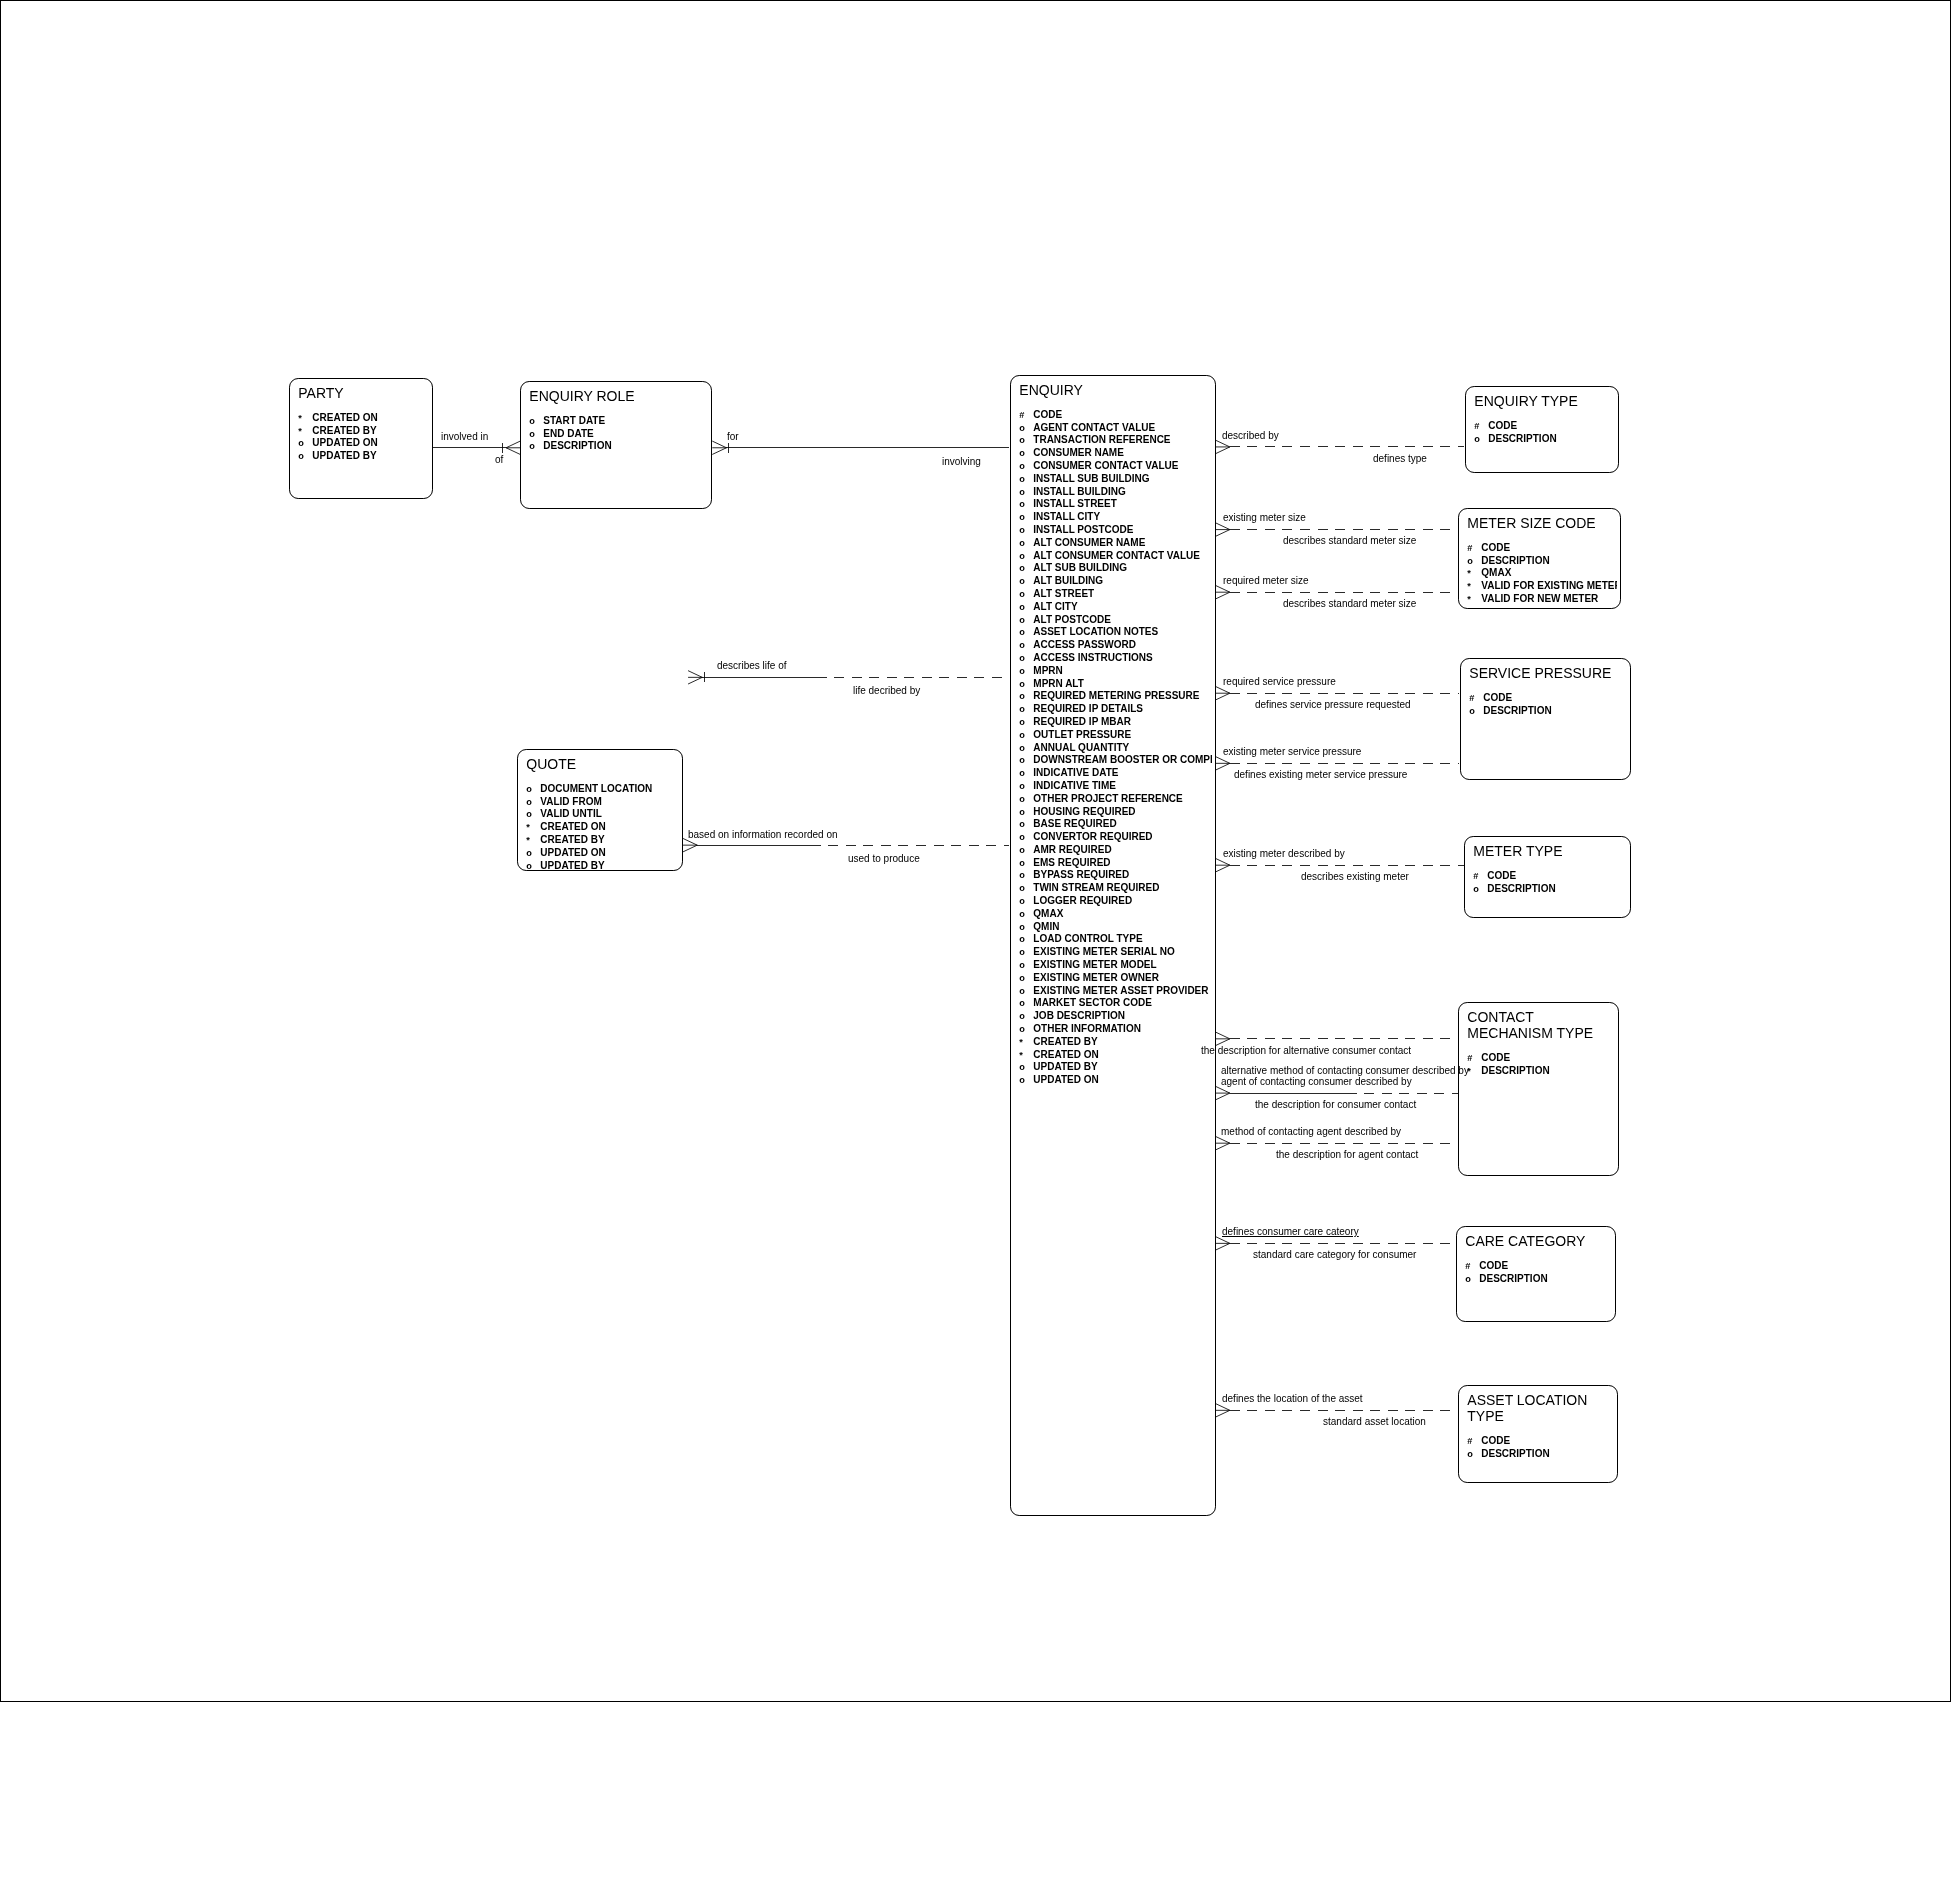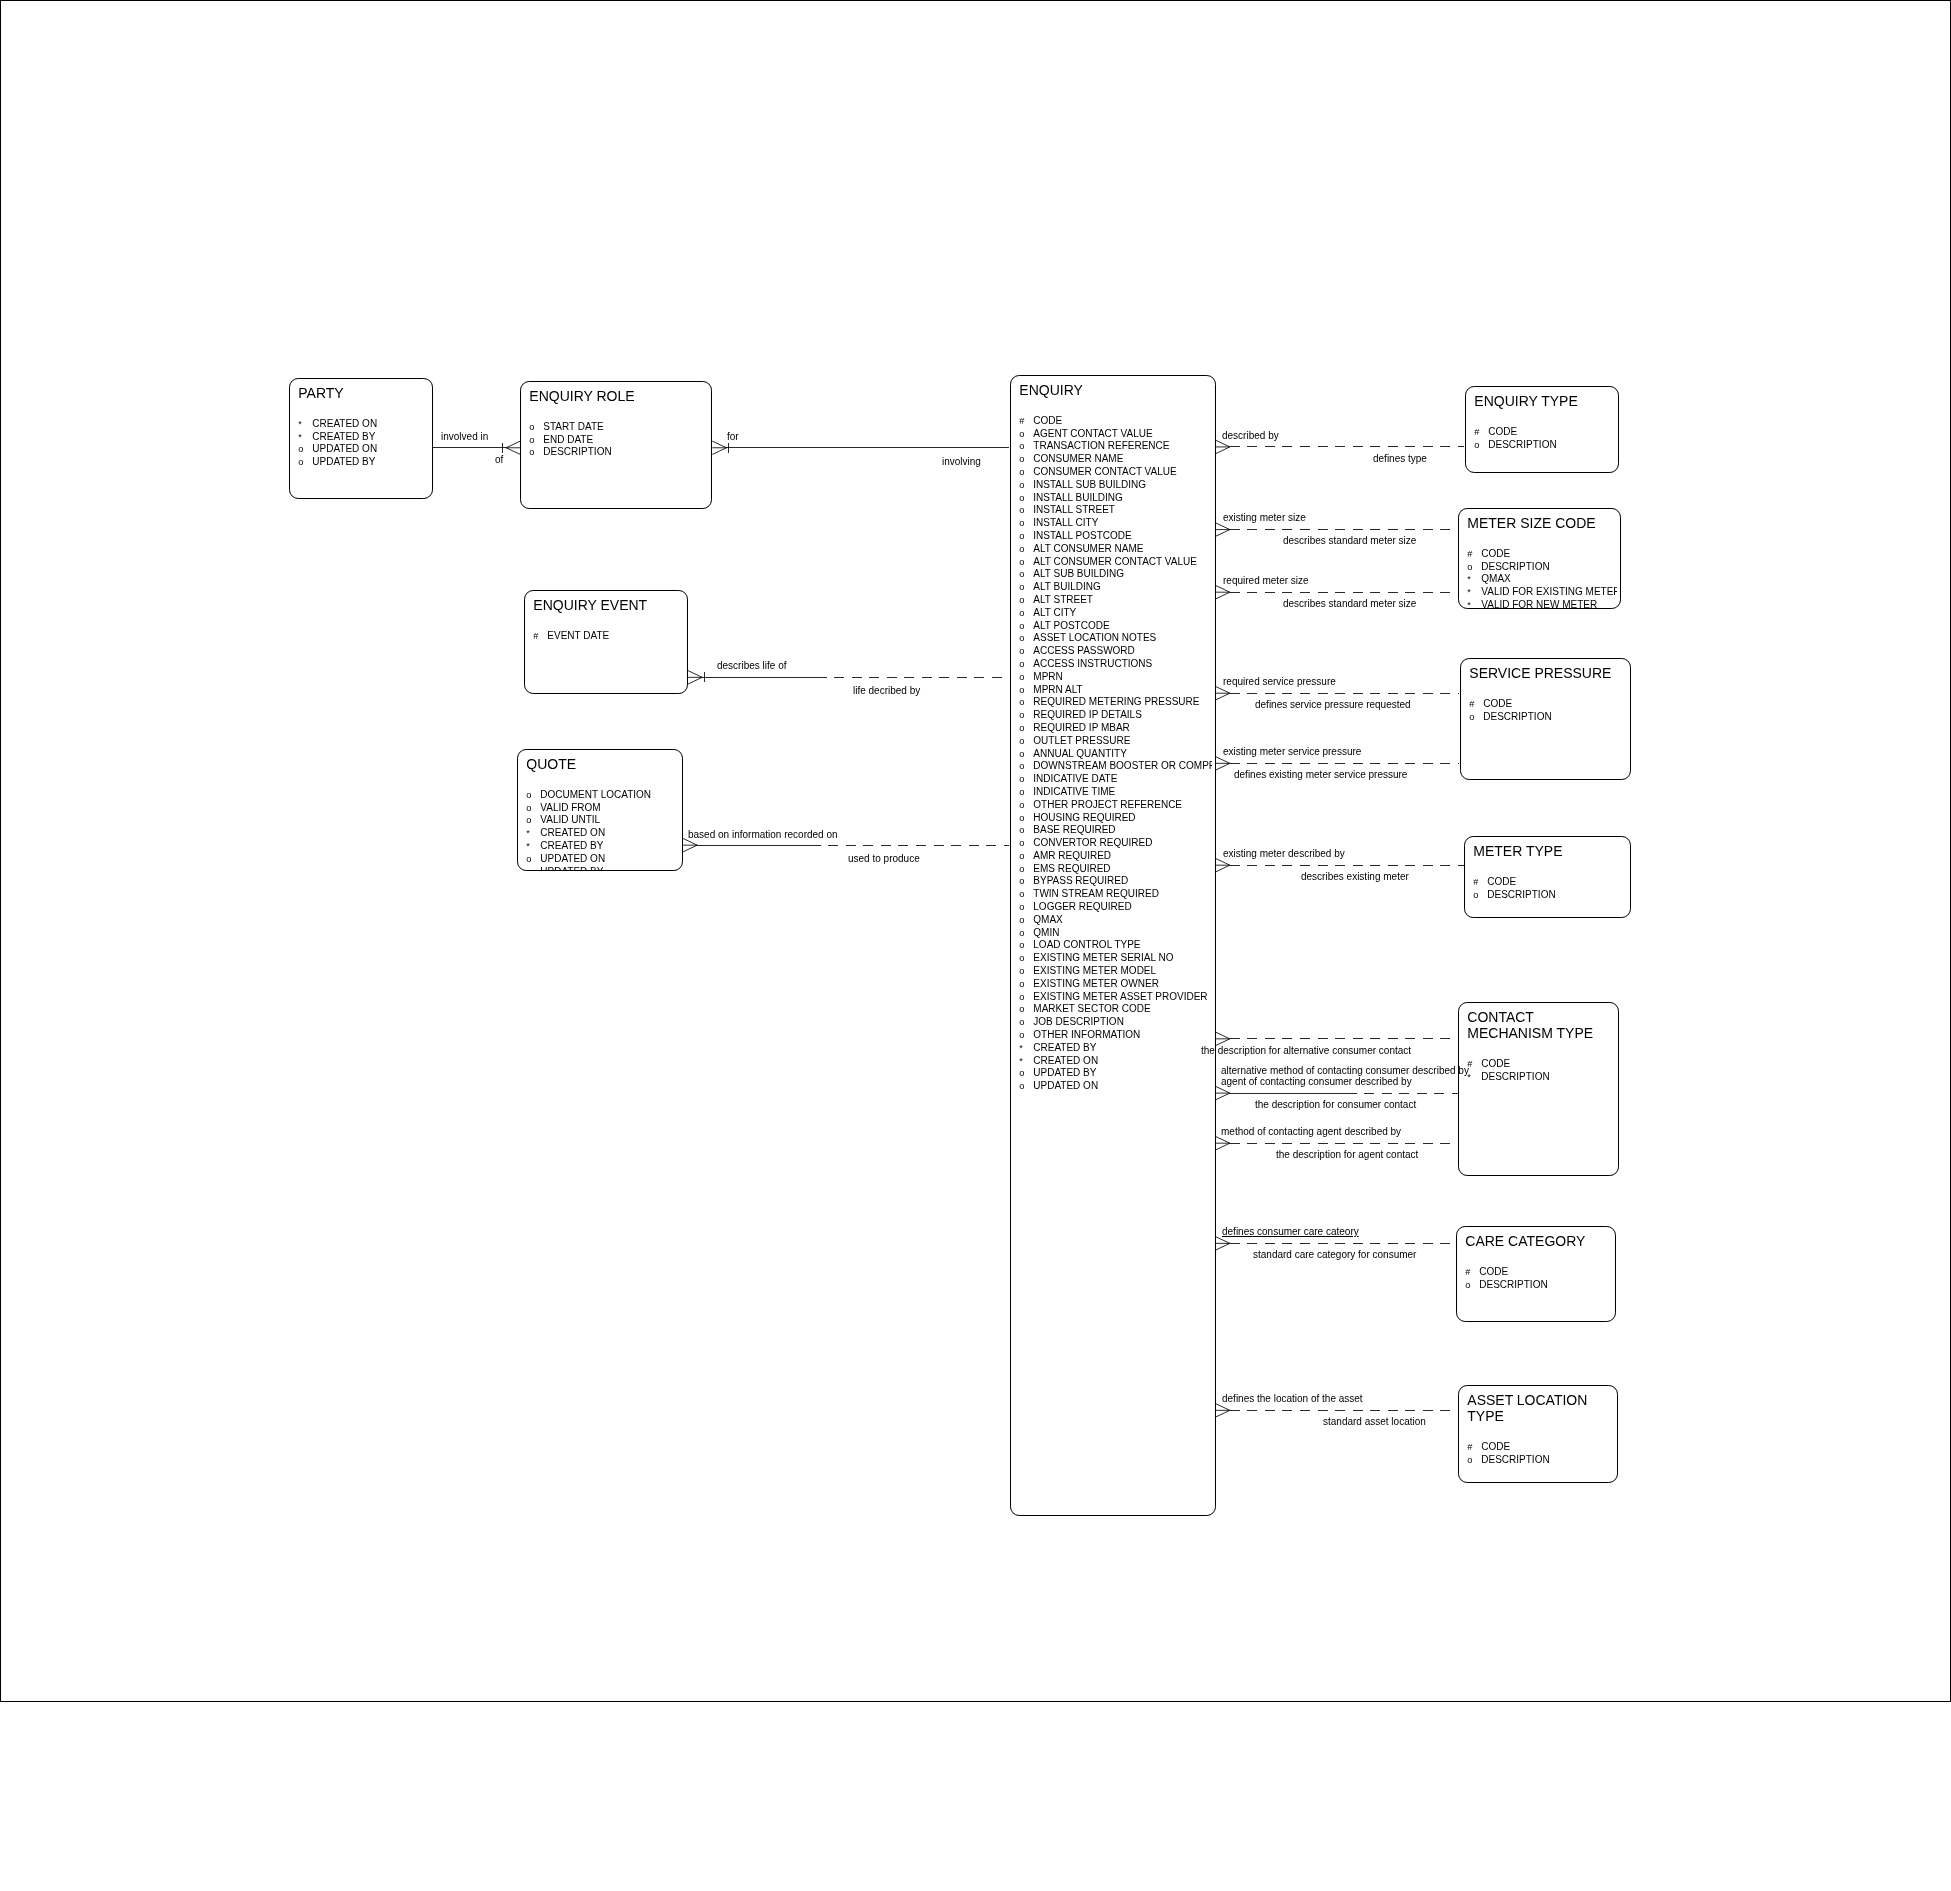--- a/index.html
+++ b/index.html
@@ -23,21 +23,21 @@
     padding:5.8px 3.3px 0 8.3px;
     overflow:hidden;
     z-index:2;
   }
   .etitle{
     font-size:14px;
     line-height:16px;
     letter-spacing:0px;
     margin-bottom:1.7px;
   }
-  .attrs{margin-top:17px;}
+  .attrs{margin-top:11px;font-weight:bold;}
   .arow{
     font-size:10px;
     line-height:12.8px;
     white-space:nowrap;
     overflow:hidden;
   }
   .am{display:inline-block;width:14px;font-size:9.2px;}
   .rl{
     position:absolute;
     font-size:10px;
@@ -147,26 +147,20 @@
 
   <div class="entity" style="left:519px;top:380px;width:192px;height:128px;">
     <div class="etitle">ENQUIRY ROLE</div>
     <div class="attrs">
         <div class="arow"><span class="am">o</span><span class="an">START DATE</span></div>
         <div class="arow"><span class="am">o</span><span class="an">END DATE</span></div>
         <div class="arow"><span class="am">o</span><span class="an">DESCRIPTION</span></div>
       </div>
   </div>
 
-  <div class="entity" style="left:523px;top:589px;width:164px;height:104px;">
-    <div class="etitle">ENQUIRY EVENT</div>
-    <div class="attrs">
-        <div class="arow"><span class="am">#</span><span class="an">EVENT DATE</span></div>
-      </div>
-  </div>
 
   <div class="entity" style="left:516px;top:748px;width:166px;height:122px;">
     <div class="etitle">QUOTE</div>
     <div class="attrs">
         <div class="arow"><span class="am">o</span><span class="an">DOCUMENT LOCATION</span></div>
         <div class="arow"><span class="am">o</span><span class="an">VALID FROM</span></div>
         <div class="arow"><span class="am">o</span><span class="an">VALID UNTIL</span></div>
         <div class="arow"><span class="am">*</span><span class="an">CREATED ON</span></div>
         <div class="arow"><span class="am">*</span><span class="an">CREATED BY</span></div>
         <div class="arow"><span class="am">o</span><span class="an">UPDATED ON</span></div>

